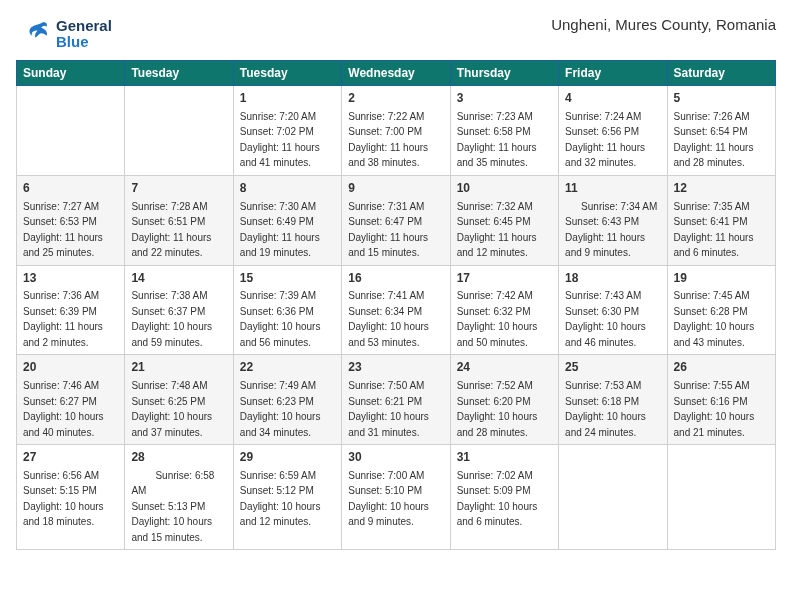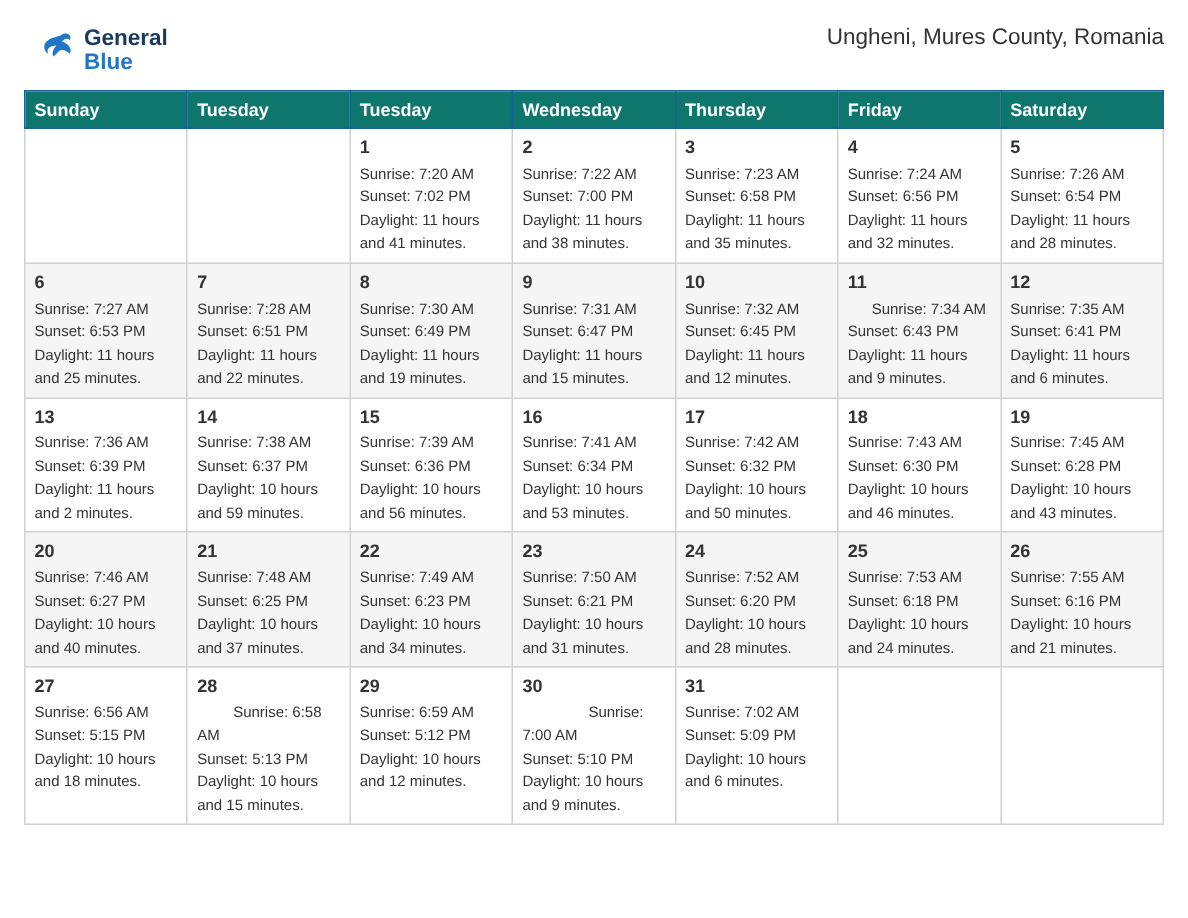--- a/index.html
+++ b/index.html
@@ -218,21 +218,21 @@
       <tr>
         <td><span class="day-num">27</span><span class="day-info" style="white-space: pre-line;">Sunrise: 6:56 AM
 Sunset: 5:15 PM
 Daylight: 10 hours and 18 minutes.</span></td>
         <td><span class="day-num">28</span><span class="day-info" style="white-space: pre-line; margin-left: 24px;">Sunrise: 6:58 AM
 Sunset: 5:13 PM
 Daylight: 10 hours and 15 minutes.</span></td>
         <td><span class="day-num">29</span><span class="day-info" style="white-space: pre-line;">Sunrise: 6:59 AM
 Sunset: 5:12 PM
 Daylight: 10 hours and 12 minutes.</span></td>
-        <td><span class="day-num">30</span><span class="day-info" style="white-space: pre-line; margin-left: 44px;">Sunrise: 7:00 AM
+        <td><span class="day-num">30</span><span class="day-info" style="white-space: pre-line;">Sunrise: 7:00 AM
 Sunset: 5:10 PM
 Daylight: 10 hours and 9 minutes.</span></td>
         <td><span class="day-num">31</span><span class="day-info" style="white-space: pre-line;">Sunrise: 7:02 AM
 Sunset: 5:09 PM
 Daylight: 10 hours and 6 minutes.</span></td>
         <td class="empty-cell"></td>
         <td class="empty-cell"></td>
       </tr>
     </tbody>
 </table>

